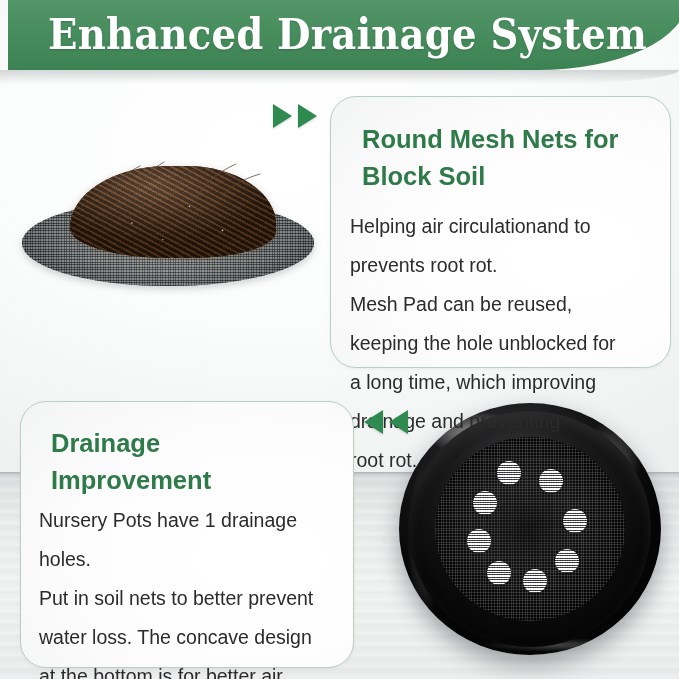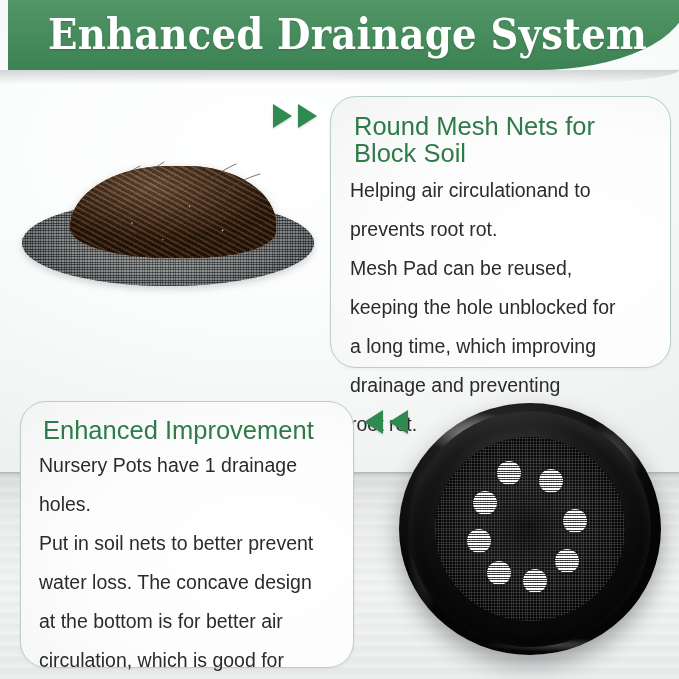--- a/index.html
+++ b/index.html
@@ -109,23 +109,23 @@
     box-shadow: 0 1px 3px rgba(120,130,130,.10);
     z-index: 3;
   }
   .card-top { left: 330px; top: 96px; width: 341px; height: 272px; }
   .card-bottom { left: 20px; top: 401px; width: 334px; height: 267px; }
 
   .card-title {
     color: #2f7a49;
     font-family: "Liberation Sans", sans-serif;
     font-size: 25px;
-    font-weight: normal;
-    line-height: 27px;
-    margin: 4px;
+    font-weight: bold;
+    line-height: 37px;
+    margin: 12px;
     padding: 0;
   }
   .card-body {
     color: #2b2b2b;
     font-family: "Liberation Sans", sans-serif;
     font-size: 19.5px;
     line-height: 39px;
     margin: 0;
     padding: 0;
     white-space: pre-line;
@@ -332,21 +332,21 @@
 Mesh Pad can be reused,
 keeping the hole unblocked for
 a long time, which improving
 drainage and preventing
 root rot.</p>
     </div>
   </div>
 
   <div class="card card-bottom">
     <div class="card-inner">
-      <h2 class="card-title">Enhanced Improvement</h2>
+      <h2 class="card-title">Drainage Improvement</h2>
       <p class="card-body">Nursery Pots have 1 drainage
 holes.
 Put in soil nets to better prevent
 water loss.  The concave design
  at the bottom is for better air
 circulation, which is good for
 root breathing.</p>
     </div>
   </div>
 

